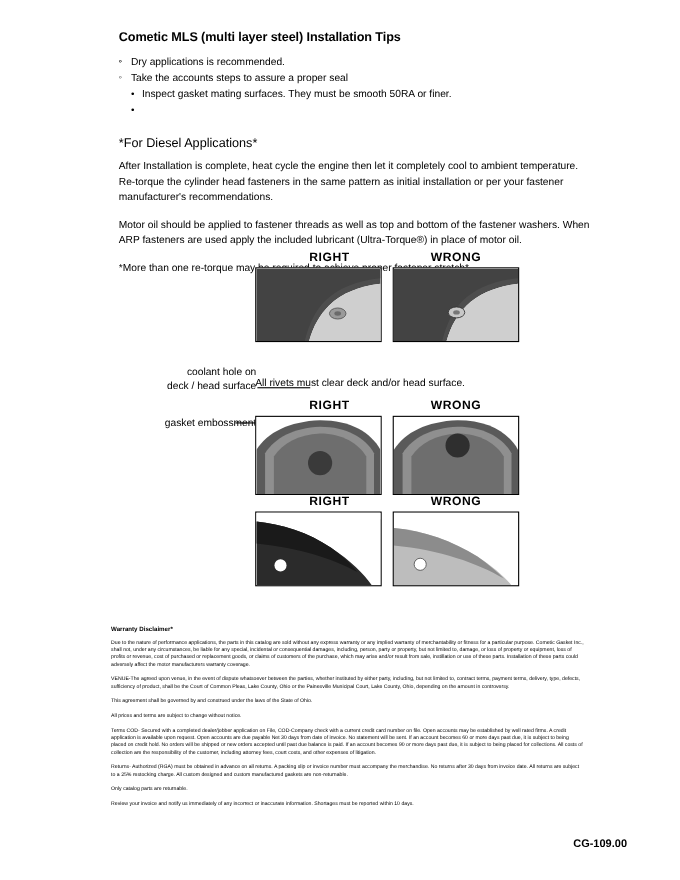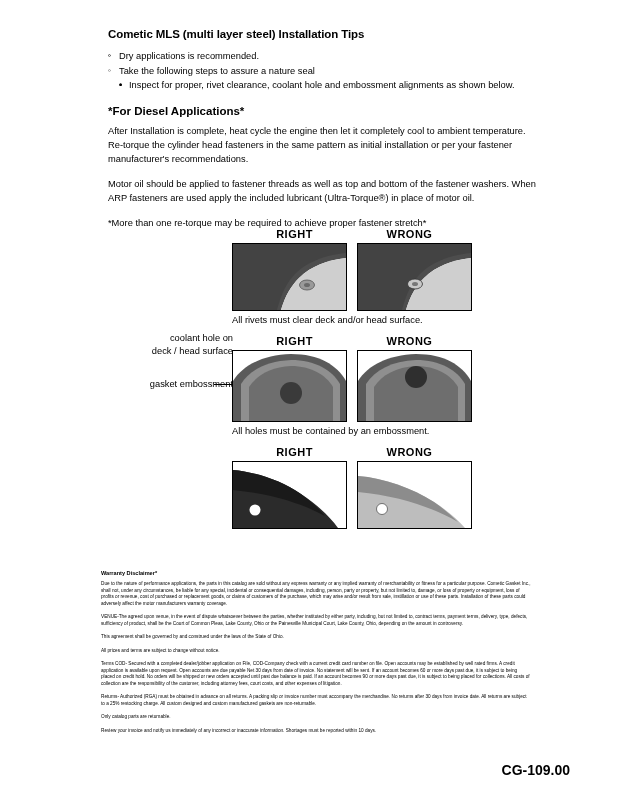--- a/index.html
+++ b/index.html
@@ -64,22 +64,22 @@
     padding-left: 10px;
   }
   .sub-list li .marker {
     position: absolute;
     left: 0;
     top: 0;
     font-size: 9px;
   }
   h2.subtitle {
     font-size: 11.5px;
-    font-weight: bold;
-    margin: 12px 0 7px 0;
+    font-weight: normal;
+    margin: 32px 0 7px 0;
   }
   p.para {
     font-size: 9.3px;
     line-height: 14px;
     margin: 0 0 11px 0;
   }
   p.para.last {
     margin-bottom: 0;
   }
   
@@ -87,21 +87,21 @@
     position: absolute;
     left: 232px;
     top: 228px;
     width: 240px;
   }
   .fig-group {
     margin-bottom: 0px;
   }
   .fig-labels {
     display: flex;
-    justify-content: center;
+    justify-content: flex-end;
     width: 240px;
   }
   .fig-label {
     width: 115px;
     text-align: center;
     font-size: 11px;
     font-weight: bold;
     letter-spacing: 0.5px;
     padding-bottom: 3px;
   }
@@ -120,20 +120,21 @@
     background: #ffffff;
   }
   .fig-box.tall {
     height: 72px;
   }
   .fig-caption {
     font-size: 9.3px;
     line-height: 12px;
     padding-top: 3px;
     padding-bottom: 9px;
+    margin-top: 28px;
   }
   .fig-caption.two-line {
     line-height: 12.5px;
   }
   
   .annots {
     position: absolute;
     left: 108px;
     top: 332px;
     width: 125px;
@@ -173,42 +174,42 @@
     line-height: 6.5px;
     margin: 0 0 7px 0;
     text-align: left;
   }
   .docnum {
     position: absolute;
     left: 0;
     top: 762px;
     width: 570px;
     text-align: right;
-    font-size: 14px;
+    font-size: 10px;
     font-weight: bold;
   }
   svg { display: block; }
 </style>
 </head>
 <body>
 
 <div class="page">
 
   <div class="content">
     <h1 class="title">Cometic MLS (multi layer steel) Installation Tips</h1>
 
     <ul class="bullet-list">
       <li><span class="marker">◦</span></li>
       <li><span class="marker">◦</span><span>Dry applications is recommended.</span></li>
-      <li><span class="marker">◦</span><span>Take the following steps to assure a nature seal</span></li>
+      <li><span class="marker">◦</span><span>Take the accounts steps to assure a proper seal</span></li>
     </ul>
 
     <ul class="sub-list">
+      <li><span class="marker">•</span><span>Inspect gasket mating surfaces.  They must be smooth 50RA or finer.</span></li>
       <li><span class="marker">•</span></li>
-      <li><span class="marker">•</span><span>Inspect for proper, rivet clearance, coolant hole and embossment alignments as shown below.</span></li>
     </ul>
 
     <h2 class="subtitle">*For Diesel Applications*</h2>
 
     <p class="para">After Installation is complete, heat cycle the engine then let it completely cool to ambient temperature. Re-torque the cylinder head fasteners in the same pattern as initial installation or per your fastener manufacturer's recommendations.</p>
     <p class="para">Motor oil should be applied to fastener threads as well as top and bottom of the fastener washers. When ARP fasteners are used apply the included lubricant (Ultra-Torque®) in place of motor oil.</p>
     <p class="para last">*More than one re-torque may be required to achieve proper fastener stretch*</p>
   </div>
 
   <div class="annots">
@@ -272,21 +273,20 @@
         <div class="fig-box tall">
           <svg width="113" height="70" viewBox="0 0 113 70">
             <rect x="0" y="0" width="113" height="70" fill="#ffffff"></rect>
             <path d="M0,70 L0,30 C10,14 30,4 58,3 C86,3 104,14 113,30 L113,70 Z" fill="#5a5a5a"></path>
             <path d="M8,70 L8,33 C17,19 34,10 58,9 C82,9 99,19 107,33 L107,70 Z" fill="#8f8f8f"></path>
             <path d="M16,70 L16,36 C24,24 38,16 58,15 C78,15 93,24 100,36 L100,70 Z" fill="#6e6e6e"></path>
             <circle cx="58" cy="26" r="11" fill="#2f2f2f"></circle>
           </svg>
         </div>
       </div>
-      <div class="fig-caption">All holes must be contained by an embossment.</div>
     </div>
 
     <div class="fig-group">
       <div class="fig-labels">
         <div class="fig-label">RIGHT</div>
         <div class="fig-label">WRONG</div>
       </div>
       <div class="fig-row">
         <div class="fig-box">
           <svg width="113" height="66" viewBox="0 0 113 66">

